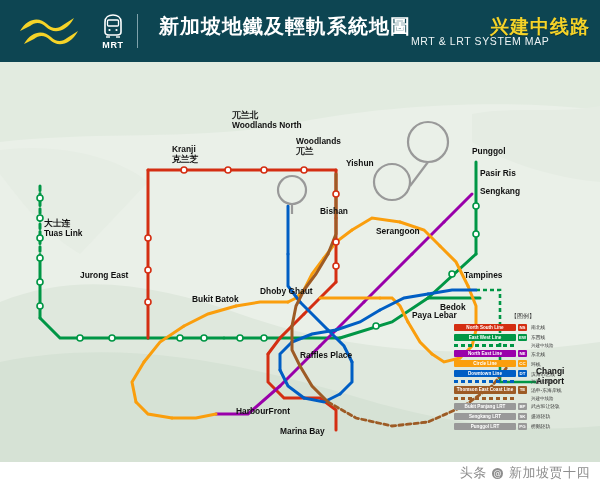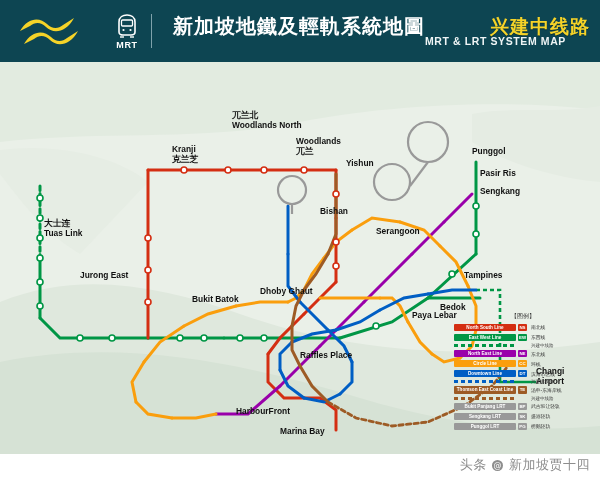--- a/index.html
+++ b/index.html
@@ -11,34 +11,34 @@
   #root{position:relative;width:600px;height:485px;}
 
   
   .header{
     position:absolute;left:0;top:0;width:600px;height:62px;
     background:#0d4552;
     display:flex;align-items:center;
     box-sizing:border-box;padding-left:14px;
   }
   .logo{width:70px;height:44px;flex:0 0 auto;}
-  .modeblock{display:flex;align-items:center;margin-left:26px;}
+  .modeblock{display:flex;align-items:center;margin-left:12px;}
   .mode{display:flex;flex-direction:column;align-items:center;width:34px;}
   .mode svg{display:block;}
   .mode .mlabel{
     color:#ffffff;font-size:9px;font-weight:bold;letter-spacing:.6px;margin-top:1px;
   }
   .divider{width:1px;height:34px;background:#7fa2ab;margin:0 7px;}
   .titles{margin-left:14px;display:flex;flex-direction:row;justify-content:center;}
   .title-cn{
     color:#ffffff;font-size:20px;font-weight:bold;letter-spacing:1px;line-height:24px;
     font-family:"DejaVu Sans",sans-serif;
   }
   .title-en{
-    color:#eef4f5;font-size:10.5px;font-weight:bold;letter-spacing:.6px;
+    color:#eef4f5;font-size:10.5px;font-weight:normal;letter-spacing:.6px;
     line-height:14px;margin-top:20px;
   }
   .brand{
     position:absolute;right:10px;top:14px;
     color:#f5d328;font-size:19px;font-weight:bold;letter-spacing:1px;
     font-family:"DejaVu Sans",sans-serif;
     text-shadow:0 1px 0 #063038;
   }
 
   
@@ -76,21 +76,21 @@
     flex:1 1 auto;margin-left:4px;font-size:4.8px;color:#333;white-space:nowrap;
     font-family:"DejaVu Sans",sans-serif;
   }
   .ldash{display:flex;align-items:center;height:5px;margin-bottom:1.4px;}
   .ldash .dline{flex:0 0 62px;height:3px;}
   .ldash .dcn{flex:1 1 auto;margin-left:15px;font-size:4.5px;color:#444;
     font-family:"DejaVu Sans",sans-serif;white-space:nowrap;}
 
   
   .footer{
-    position:absolute;left:0;bottom:8px;width:600px;height:23px;
+    position:absolute;left:0;bottom:0;width:600px;height:23px;
     background:#ffffff;
   }
   .watermark{
     position:absolute;right:10px;bottom:3px;
     font-size:13px;color:#8d8d8d;letter-spacing:.5px;
     font-family:"DejaVu Sans",sans-serif;
   }
   .wm-icon{
     display:inline-block;width:11px;height:11px;border-radius:50%;
     background:#8d8d8d;color:#fff;font-size:8px;line-height:11px;

